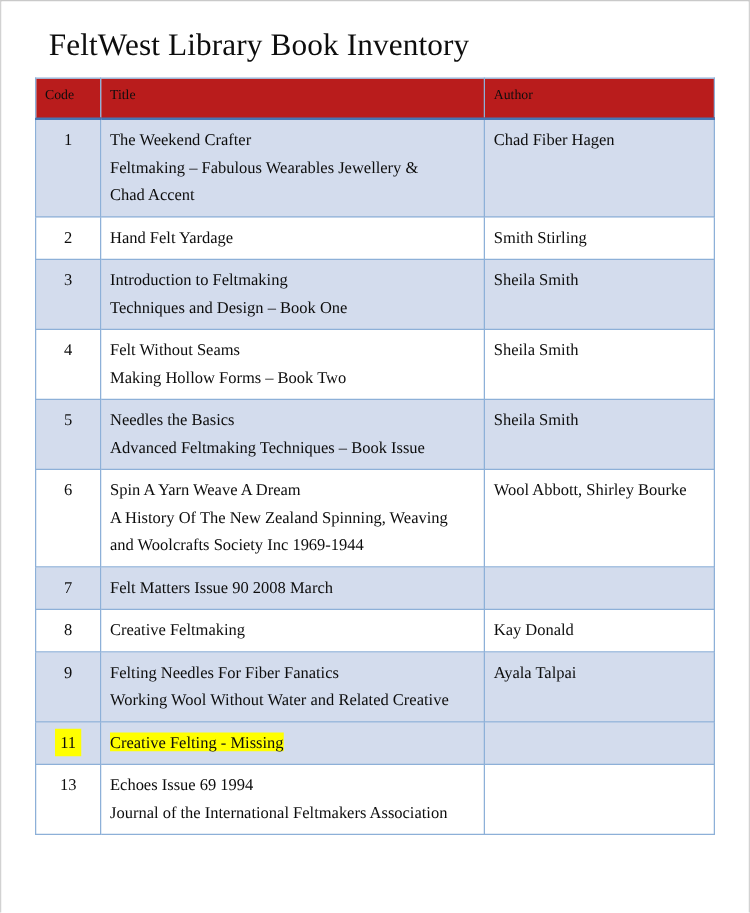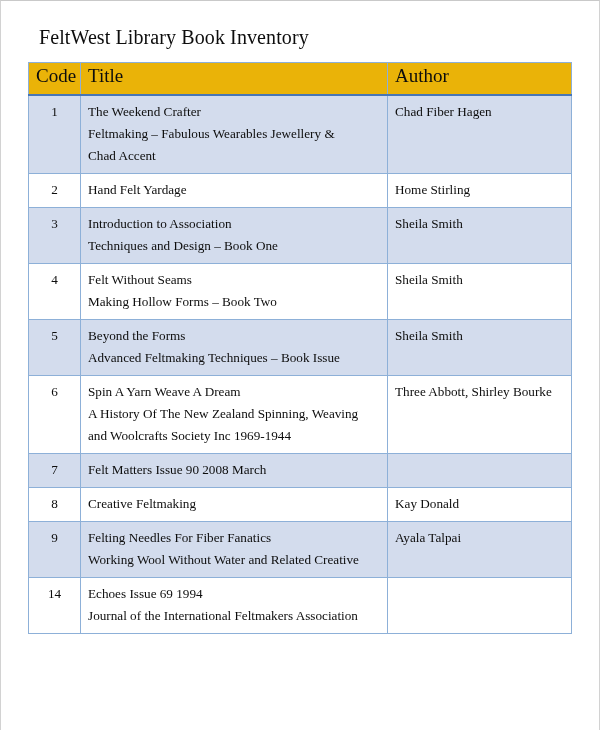--- a/index.html
+++ b/index.html
@@ -23,21 +23,21 @@
     border-left: 1px solid #d2d2d2;
     border-right: 1px solid #d2d2d2;
     border-top: 1px solid #c9c9c9;
     overflow: hidden;
   }
 
   .page-title {
     position: absolute;
     left: 38px;
     top: 21px;
-    font-size: 20px;
+    font-size: 25px;
     line-height: 30px;
     color: #0d0d0d;
     letter-spacing: 0.1px;
     white-space: nowrap;
     font-family: "Liberation Serif", "DejaVu Serif", serif;
   }
 
   .table-wrap {
     position: absolute;
     left: 27px;
@@ -61,23 +61,23 @@
     border: 1px solid #8db0d8;
     vertical-align: top;
     color: #0d0d0d;
     font-weight: normal;
     padding: 0;
   }
 
   
   table.inv thead th {
     height: 31px;
-    background: #eab308;
+    background: #b91c1c;
     border-bottom: 2px solid #4876b4;
-    font-size: 19px;
+    font-size: 11px;
   }
   .hd-inner {
     padding: 5px 0 0 7px;
     text-align: left;
     line-height: 16px;
   }
 
   
   td.code {
     text-align: center;
@@ -154,30 +154,30 @@
           <tr class="plain">
             <td class="code">
               <div class="cell-inner">2</div>
             </td>
             <td>
               <div class="cell-inner">
                 <span class="ln">Hand Felt Yardage</span>
               </div>
             </td>
             <td>
-              <div class="cell-inner">Home Stirling</div>
+              <div class="cell-inner">Smith Stirling</div>
             </td>
           </tr>
           <tr class="band">
             <td class="code">
               <div class="cell-inner">3</div>
             </td>
             <td>
               <div class="cell-inner">
-                <span class="ln">Introduction to Association</span>
+                <span class="ln">Introduction to Feltmaking</span>
                 <span class="ln">Techniques and Design – Book One</span>
               </div>
             </td>
             <td>
               <div class="cell-inner">Sheila Smith</div>
             </td>
           </tr>
           <tr class="plain">
             <td class="code">
               <div class="cell-inner">4</div>
@@ -191,41 +191,41 @@
             <td>
               <div class="cell-inner">Sheila Smith</div>
             </td>
           </tr>
           <tr class="band">
             <td class="code">
               <div class="cell-inner">5</div>
             </td>
             <td>
               <div class="cell-inner">
-                <span class="ln">Beyond the Forms</span>
+                <span class="ln">Needles the Basics</span>
                 <span class="ln">Advanced Feltmaking Techniques – Book Issue</span>
               </div>
             </td>
             <td>
               <div class="cell-inner">Sheila Smith</div>
             </td>
           </tr>
           <tr class="plain">
             <td class="code">
               <div class="cell-inner">6</div>
             </td>
             <td>
               <div class="cell-inner">
                 <span class="ln">Spin A Yarn Weave A Dream</span>
                 <span class="ln">A History Of The New Zealand Spinning, Weaving</span>
                 <span class="ln">and Woolcrafts Society Inc 1969-1944</span>
               </div>
             </td>
             <td>
-              <div class="cell-inner">Three Abbott, Shirley Bourke</div>
+              <div class="cell-inner">Wool Abbott, Shirley Bourke</div>
             </td>
           </tr>
           <tr class="band">
             <td class="code">
               <div class="cell-inner">7</div>
             </td>
             <td>
               <div class="cell-inner">
                 <span class="ln">Felt Matters Issue 90 2008 March</span>
               </div>
@@ -254,23 +254,36 @@
             <td>
               <div class="cell-inner">
                 <span class="ln">Felting Needles For Fiber Fanatics</span>
                 <span class="ln">Working Wool Without Water and Related Creative</span>
               </div>
             </td>
             <td>
               <div class="cell-inner">Ayala Talpai</div>
             </td>
           </tr>
-          <tr class="plain">
-            <td class="code">
-              <div class="cell-inner">14</div>
+          <tr class="band">
+            <td class="code">
+              <div class="cell-inner"><span class="hl">11</span></div>
+            </td>
+            <td>
+              <div class="cell-inner">
+                <span class="ln"><span class="hl">Creative Felting - Missing</span></span>
+              </div>
+            </td>
+            <td>
+              <div class="cell-inner">&nbsp;</div>
+            </td>
+          </tr>
+          <tr class="plain">
+            <td class="code">
+              <div class="cell-inner">13</div>
             </td>
             <td>
               <div class="cell-inner">
                 <span class="ln">Echoes Issue 69 1994</span>
                 <span class="ln">Journal of the International Feltmakers Association</span>
               </div>
             </td>
             <td>
               <div class="cell-inner">&nbsp;</div>
             </td>

